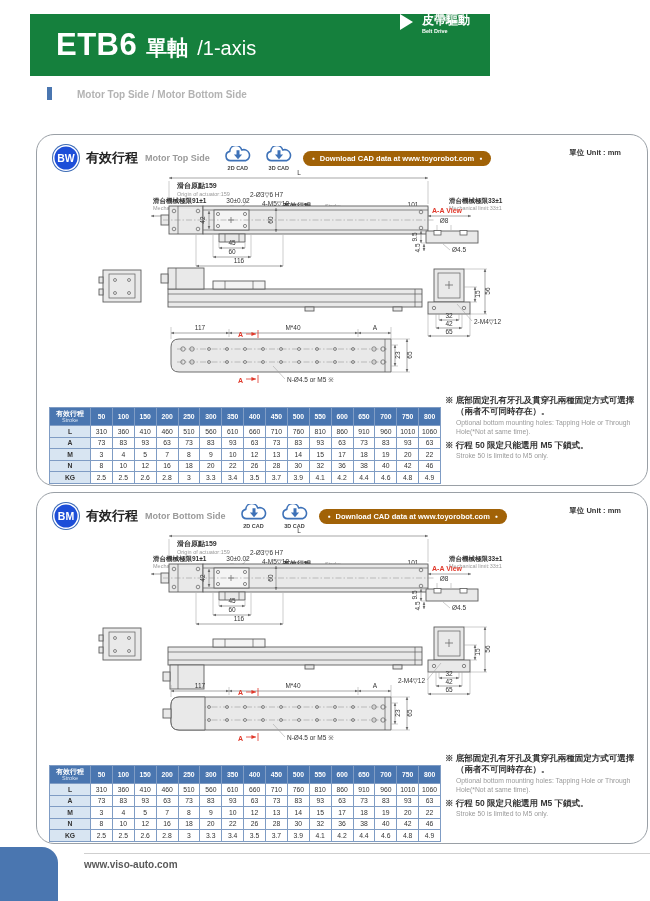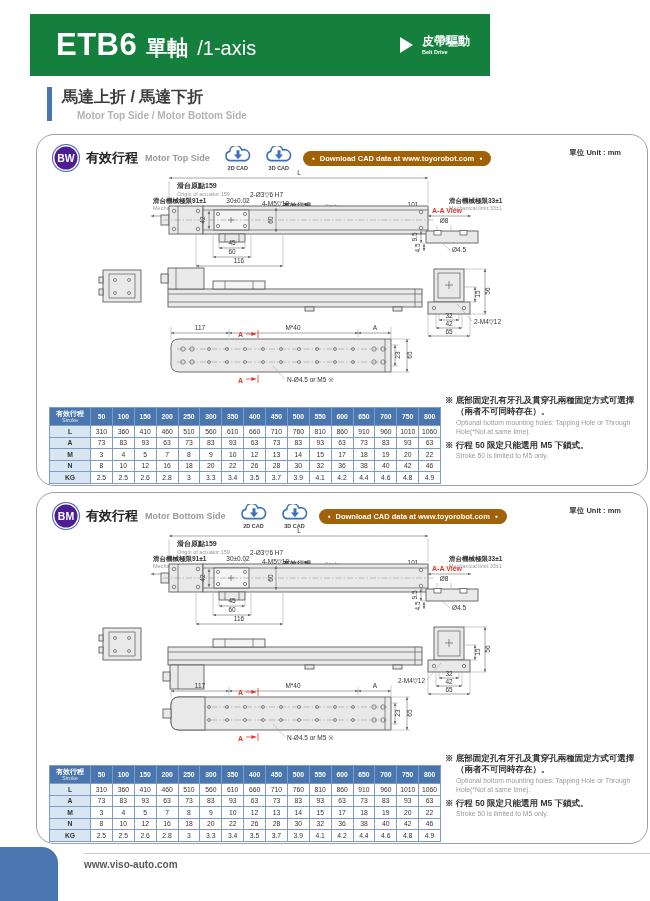--- a/index.html
+++ b/index.html
@@ -6,37 +6,37 @@
   body{width:650px;height:901px;position:relative;background:#fff;overflow:hidden;
        font-family:"Liberation Sans", sans-serif;color:#333;}
 
   
   .banner{position:absolute;left:30px;top:14px;width:460px;height:62px;background:#15803d;
           display:flex;align-items:center;}
   .banner-title{margin-left:26px;display:flex;align-items:baseline;gap:9px;color:#fff;white-space:nowrap;}
   .model{font-size:31px;font-weight:bold;letter-spacing:.5px;}
   .axis-cn{font-size:21px;font-weight:bold;}
   .axis-en{font-size:20px;font-weight:normal;}
-  .drive-badge{position:absolute;right:20px;top:0;height:62px;display:flex;align-items:center;gap:9px;}
+  .drive-badge{position:absolute;right:20px;top:0;height:62px;display:flex;align-items:flex-start;gap:9px;}
   .play-icon{width:0;height:0;border-left:13px solid #fff;border-top:8px solid transparent;border-bottom:8px solid transparent;}
   .drive-text{display:flex;flex-direction:column;color:#fff;line-height:1.15;}
   .drive-cn{font-size:12px;font-weight:bold;}
   .drive-en{font-size:5.5px;font-weight:bold;}
 
   
   .section-head{position:absolute;left:47px;top:87px;border-left:5px solid #4a76b0;padding-left:10px;}
   .section-cn{font-size:16px;font-weight:bold;color:#3c3c3c;}
   .section-en{font-size:10px;font-weight:bold;color:#b3b3b3;margin-top:2px;padding-left:15px;}
 
   
   .panel{position:absolute;left:36px;width:612px;height:352px;border:1.5px solid #9aa0a6;
          border-radius:18px;background:#fff;box-sizing:border-box;}
   #panel-bw{top:134px;} #panel-bm{top:492px;}
   .panel-head{position:absolute;left:16px;top:9px;display:flex;align-items:center;gap:7px;height:28px;}
-  .badge{width:26px;height:26px;border-radius:50%;background:#4c1d95;color:#fff;font-size:10.5px;
+  .badge{width:26px;height:26px;border-radius:50%;background:#1d4ed8;color:#fff;font-size:10.5px;
          font-weight:bold;display:flex;align-items:center;justify-content:center;
          box-shadow:inset 0 0 0 1.5px #fff, 0 0 0 1px #3e6db3;}
   .pt-cn{font-size:13px;font-weight:bold;color:#222;}
   .pt-en{font-size:9px;font-weight:bold;color:#9a9a9a;margin-right:4px;}
   .cloud{display:flex;flex-direction:column;align-items:center;width:34px;}
   .cloud-svg{width:28px;height:18px;display:block;}
   .cloud-label{font-size:5.5px;font-weight:bold;color:#444;margin-top:1px;}
   .dl-pill{background:#a16207;color:#fff;font-size:7.5px;font-weight:bold;border-radius:9px;
            padding:3px 9px;display:flex;align-items:center;gap:5px;white-space:nowrap;}
   .dl-pill::before,.dl-pill::after{content:"●";font-size:5px;color:#fff;}
@@ -99,21 +99,20 @@
   <div class="drive-badge">
     <span class="play-icon"></span>
     <span class="drive-text">
       <span class="drive-cn">皮帶驅動</span>
       <span class="drive-en">Belt Drive</span>
     </span>
   </div>
 </div>
 
 <div class="section-head">
-  <div class="section-cn">馬達上折 / 馬達下折</div>
   <div class="section-en">Motor Top Side / Motor Bottom Side</div>
 </div>
 
 <div class="panel" id="panel-bw">
   <div class="panel-head">
     <div class="badge">BW</div>
     <span class="pt-cn">有效行程</span>
     <span class="pt-en">Motor Top Side</span>
     <div class="cloud">
       <svg class="cloud-svg" viewBox="0 0 30 19">

